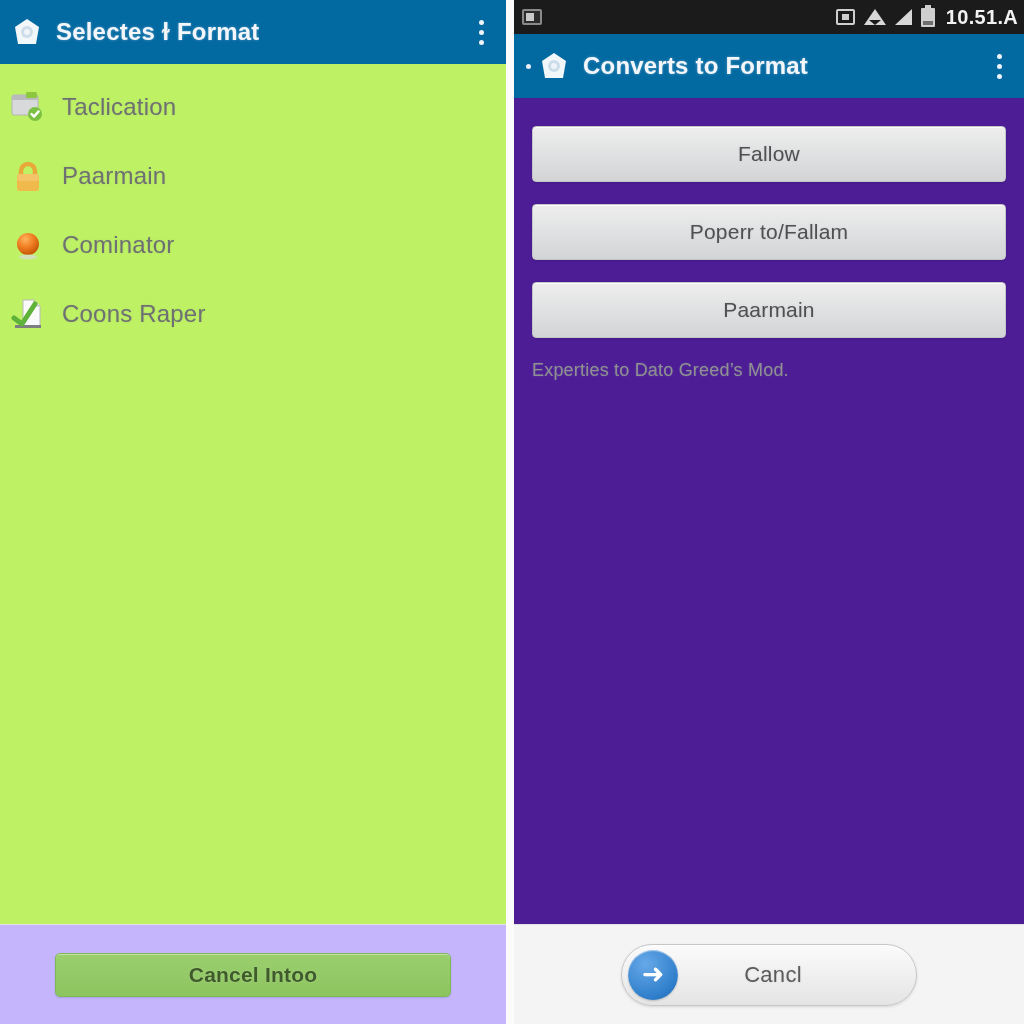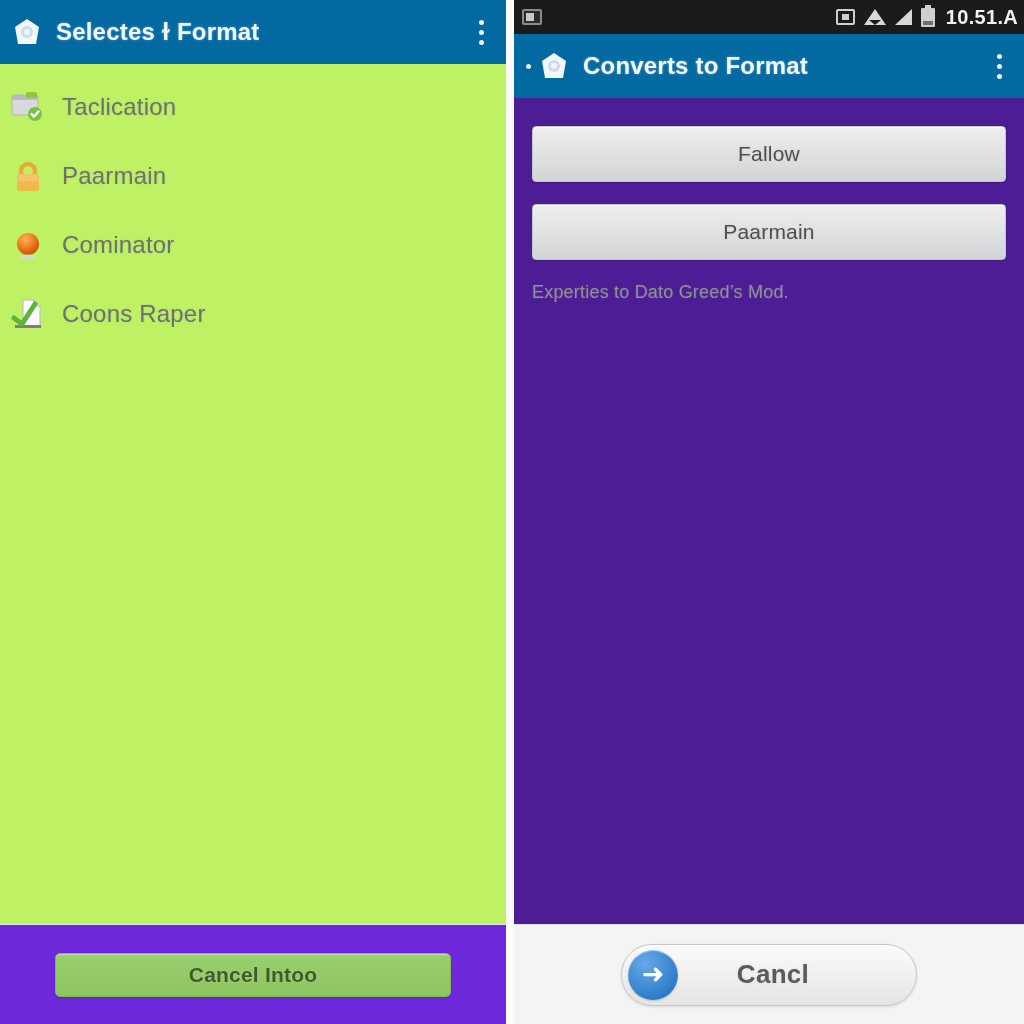--- a/index.html
+++ b/index.html
@@ -180,21 +180,21 @@
   
   .footer {
     flex: none;
     background: #f1f1f1;
     border-top: 1px solid #e2e2e2;
     height: 100px;
     display: flex;
     align-items: center;
     justify-content: center;
   }
-  .footer-left { background: #6d28d9; }
+  .footer-left { background: #c4b5fd; }
   .footer-right { background: #f4f4f4; }
 
   .green-button {
     width: 396px; height: 44px;
     border-radius: 5px;
     background: linear-gradient(#9bcf6e, #8cc45f);
     border: 1px solid #7fb956;
     box-shadow: inset 0 1px 0 rgba(255,255,255,0.4), 0 1px 2px rgba(0,0,0,0.13);
     color: #3f5a2b;
     font-size: 21px;
@@ -219,25 +219,24 @@
     background: radial-gradient(circle at 35% 28%, #66a9e8, #2f7ecb 70%, #1f66ae);
     box-shadow: inset 0 1px 1px rgba(255,255,255,0.55), 0 1px 2px rgba(0,0,0,0.2);
     flex: none;
     display:flex; align-items:center; justify-content:center;
     color: #fff; font-size: 27px; line-height: 1;
   }
   .pill-label {
     flex: 1;
     text-align: center;
     margin-right: 48px;
-    font-size: 26px;
+    font-size: 22px;
     color: #5b5b5b;
     letter-spacing: 0.3px;
     text-shadow: 0 0 2px rgba(160,160,160,0.3);
-    font-weight: bold;
   }
 
   
   .right-body {
     flex: 1;
     background: #4c1d95;
     padding: 28px 18px 0 18px;
     overflow: hidden;
   }
   .gray-button {
@@ -382,20 +381,21 @@
       <div class="appbar-title">Converts to Format</div>
       <div class="overflow">
         <span></span>
           <span></span>
           <span></span>
       </div>
     </div>
 
     <div class="right-body">
       <div class="gray-button">Fallow</div>
+      <div class="gray-button">Poperr to/Fallam</div>
       <div class="gray-button">Paarmain</div>
       <div class="helper-text">Experties to Dato Greed’s Mod.</div>
     </div>
 
     <div class="footer footer-right">
       <div class="pill-button">
         <div class="pill-icon">➜</div>
         <div class="pill-label">Cancl</div>
       </div>
     </div>

